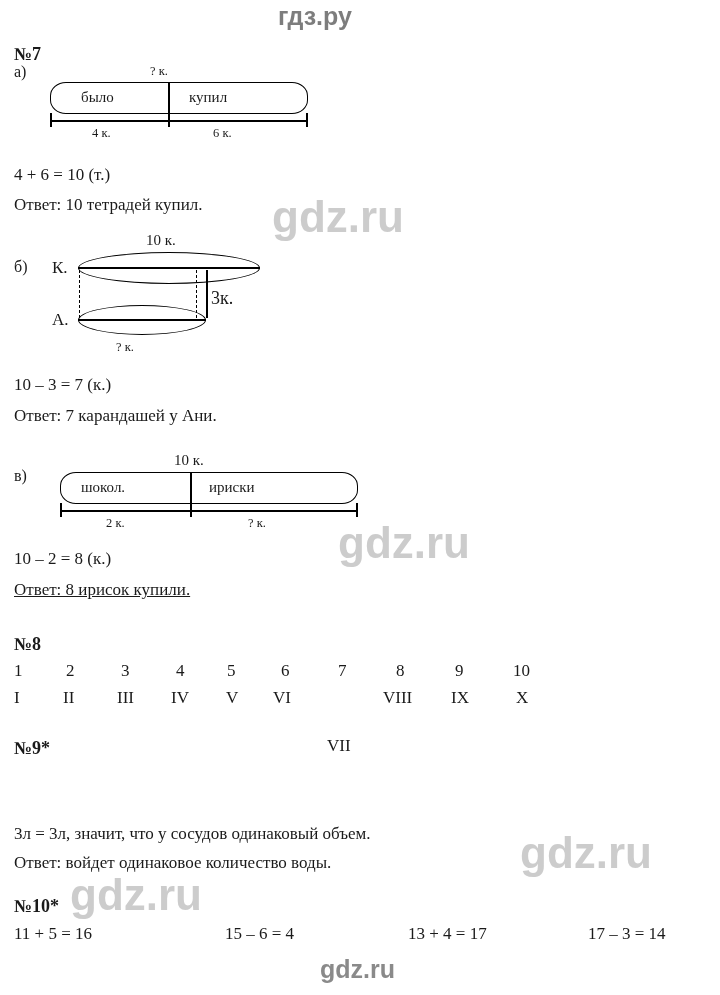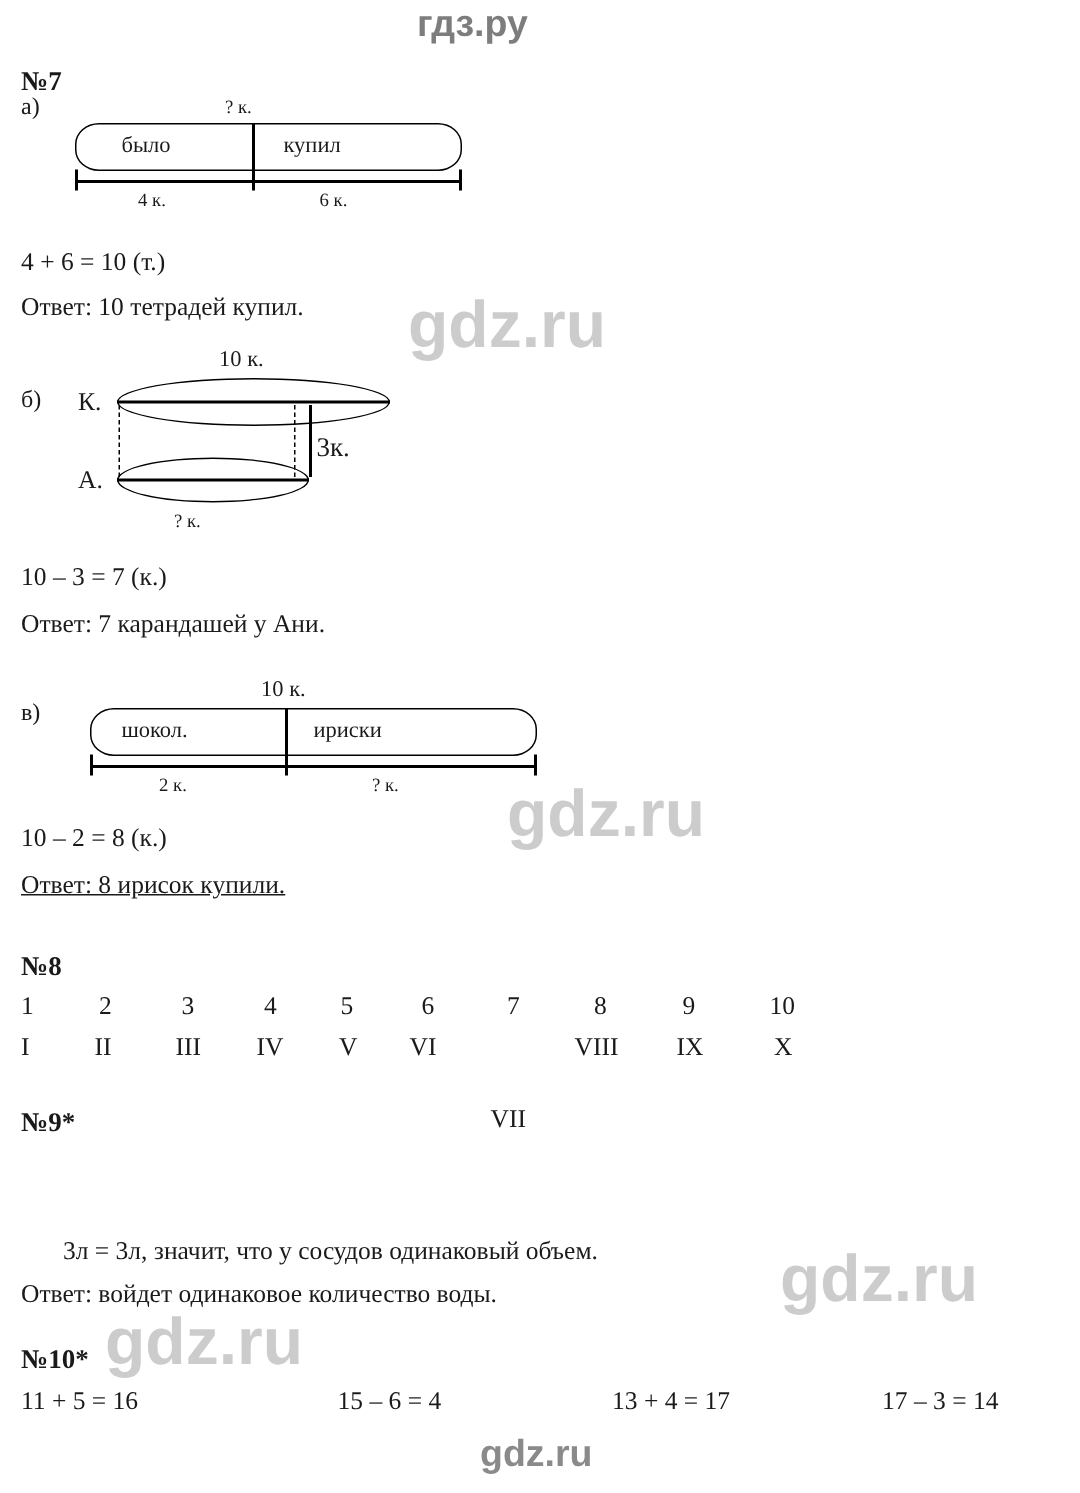--- a/index.html
+++ b/index.html
@@ -221,21 +221,21 @@
   <div class="numcell" style="top:688px; left:117px;">III</div>
   <div class="numcell" style="top:688px; left:171px;">IV</div>
   <div class="numcell" style="top:688px; left:226px;">V</div>
   <div class="numcell" style="top:688px; left:273px;">VI</div>
   <div class="numcell" style="top:688px; left:327px;margin-top:48px;">VII</div>
   <div class="numcell" style="top:688px; left:383px;">VIII</div>
   <div class="numcell" style="top:688px; left:451px;">IX</div>
   <div class="numcell" style="top:688px; left:516px;">X</div>
 
   <div class="num-head" style="top:738px; left:14px;">№9*</div>
-  <div class="txt" style="top:824px; left:14px;margin-left:28px;">3л = 3л, значит, что у сосудов одинаковый объем.</div>
+  <div class="txt" style="top:824px; left:14px;">3л = 3л, значит, что у сосудов одинаковый объем.</div>
   <div class="txt" style="top:853px; left:14px;text-align:right;">Ответ: войдет одинаковое количество воды.</div>
 
   <div class="num-head" style="top:896px; left:14px;">№10*</div>
   <div class="txt" style="top:924px; left:14px;">11 + 5 = 16</div>
   <div class="txt" style="top:924px; left:225px;">15 – 6 = 4</div>
   <div class="txt" style="top:924px; left:408px;">13 + 4 = 17</div>
   <div class="txt" style="top:924px; left:588px;">17 – 3 = 14</div>
 
 </div>
 

